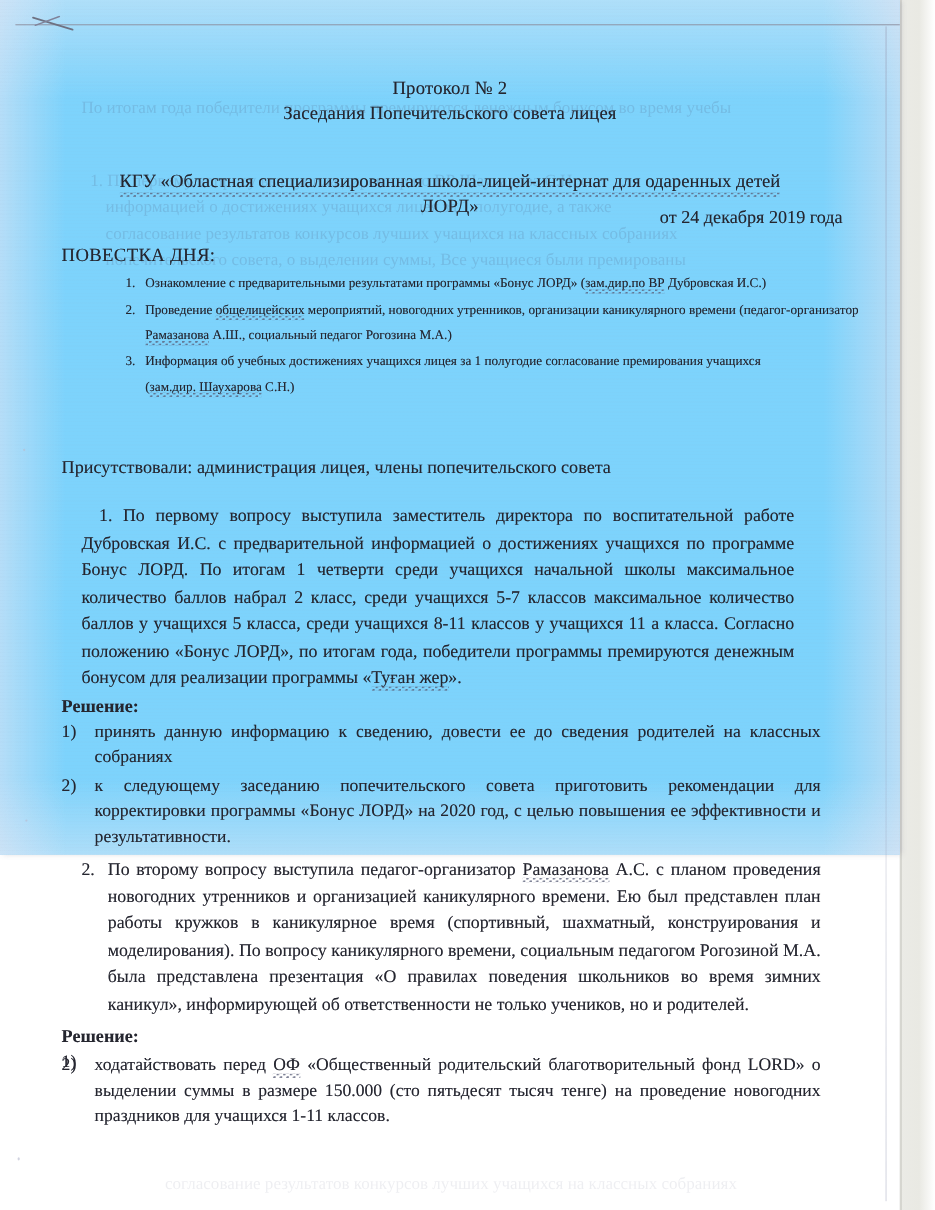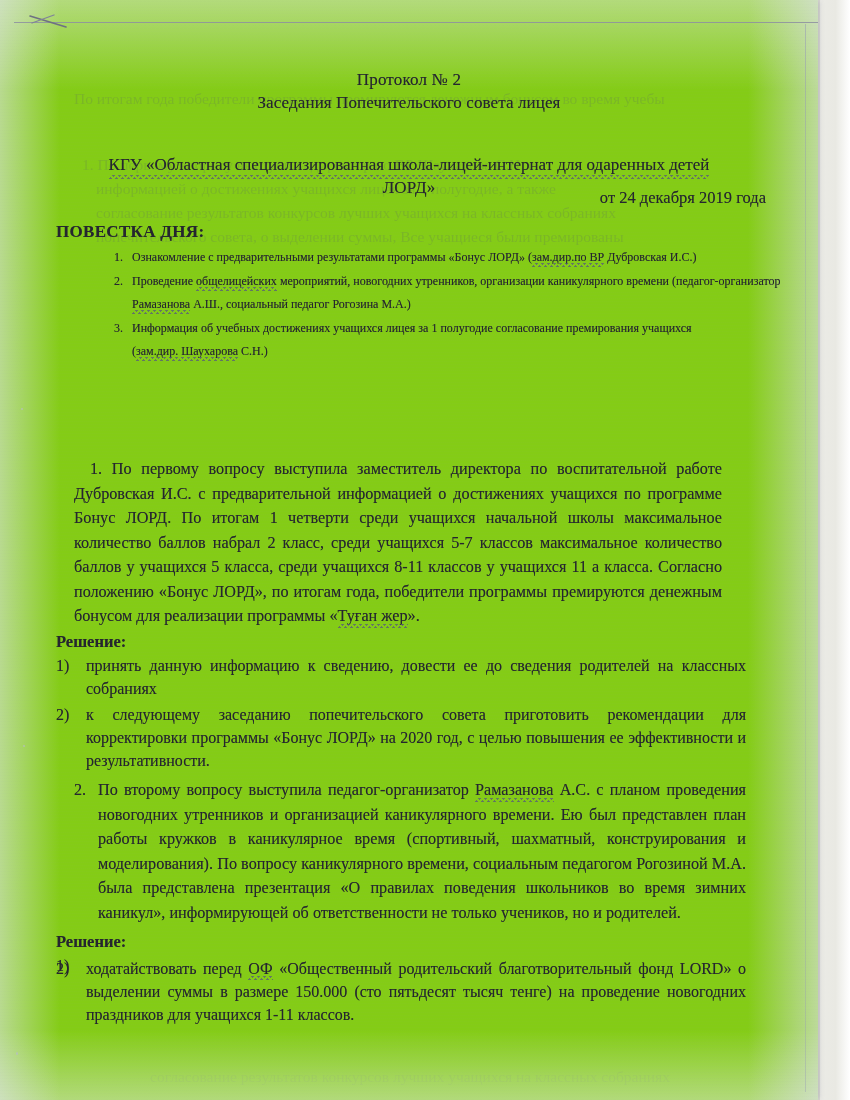--- a/index.html
+++ b/index.html
@@ -37,22 +37,22 @@
     top: 0; left: 0;
     width: 2px; height: 1100px;
     background: #d6d6d0;
   }
 
   .page {
     position: absolute;
     top: 0;
     left: 0;
     width: 818px;
-    height: 1100px;
-    background: #84cc16;
+    height: 777px;
+    background: #7dd3fc;
     box-shadow: 2px 0 5px -1px rgba(120,120,140,.30);
   }
   
   .paper-tint {
     position: absolute;
     inset: 0;
     background:
       linear-gradient(to right, rgba(228,230,244,.55) 0px, rgba(255,255,255,0) 60px),
       linear-gradient(to left,  rgba(226,228,242,.60) 0px, rgba(255,255,255,0) 70px),
       linear-gradient(to bottom, rgba(236,237,246,.45) 0px, rgba(255,255,255,0) 90px),
@@ -151,21 +151,20 @@
     right: 52px;
     font-size: 16.5px;
   }
 
   .agenda-heading {
     position: absolute;
     top: 222px;
     left: 56px;
     font-size: 17px;
     letter-spacing: .3px;
-    font-weight: bold;
   }
 
   ol.agenda {
     position: absolute;
     top: 246px;
     left: 96px;
     width: 660px;
     margin: 0;
     padding: 0 0 0 30px;
     font-size: 12px;
@@ -317,20 +316,21 @@
       <div class="doc-date">от 24 декабря 2019 года</div>
 
       <div class="agenda-heading">ПОВЕСТКА ДНЯ:</div>
 
       <ol class="agenda">
         <li>Ознакомление с предварительными  результатами программы «Бонус ЛОРД» (<span class="sq">зам.дир.по  ВР</span>  Дубровская И.С.)</li>
         <li>Проведение <span class="sq">общелицейских</span> мероприятий, новогодних утренников, организации каникулярного времени (педагог-организатор <span class="sq">Рамазанова</span> А.Ш., социальный педагог Рогозина М.А.)</li>
         <li>Информация об учебных достижениях учащихся лицея за 1 полугодие согласование  премирования учащихся (<span class="sq">зам.дир. Шаухарова</span> С.Н.)</li>
       </ol>
 
+      <div class="attendees">Присутствовали: администрация лицея, члены попечительского совета</div>
 
       <div class="body-par" id="par-1">
         <span>1.</span>
         <span>По первому вопросу выступила заместитель директора по воспитательной работе Дубровская И.С. с предварительной информацией о достижениях учащихся по программе Бонус ЛОРД. По итогам 1 четверти среди учащихся начальной школы максимальное количество баллов набрал 2 класс, среди учащихся 5-7 классов максимальное количество баллов у учащихся 5 класса, среди учащихся 8-11 классов у учащихся 11 а класса. Согласно положению «Бонус ЛОРД», по итогам года, победители программы премируются денежным бонусом для реализации программы «<span class="sq">Туған жер</span>».</span>
       </div>
 
       <div class="resolution-label" id="res-label-1">Решение:</div>
 
       <ol class="resolution" id="res-1">
         <li>

